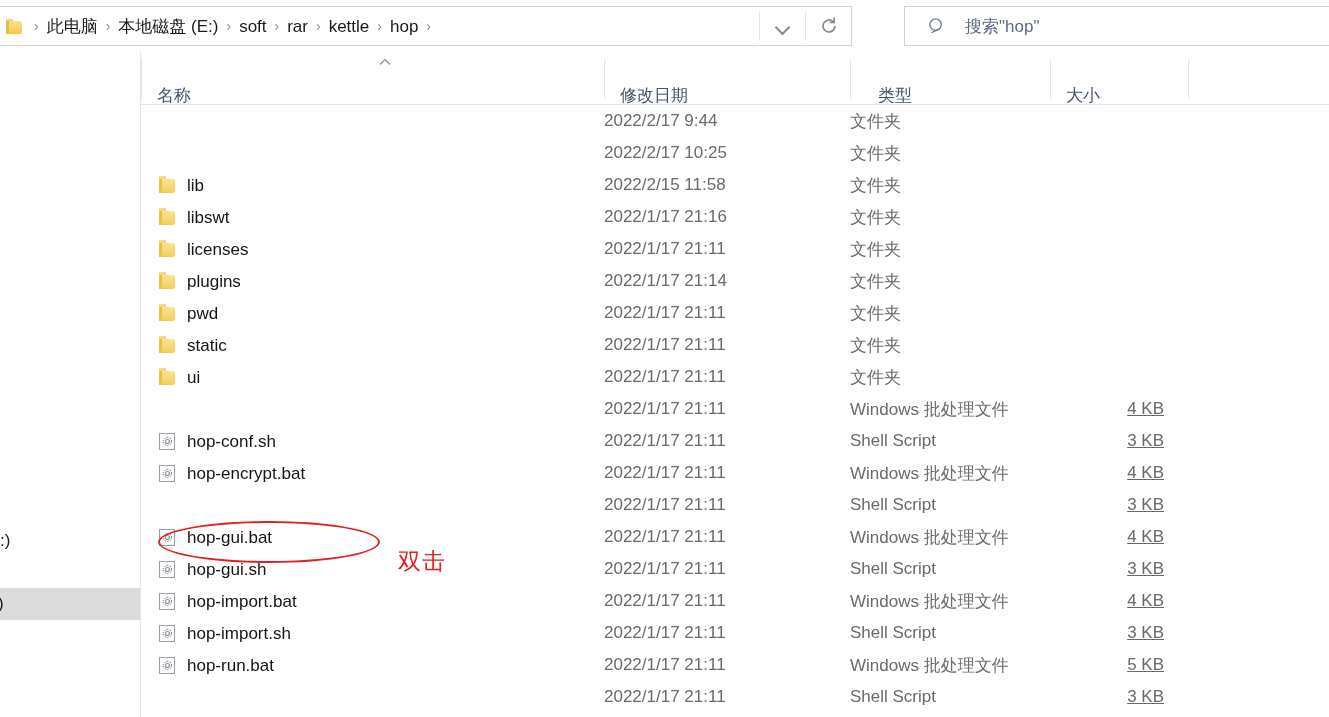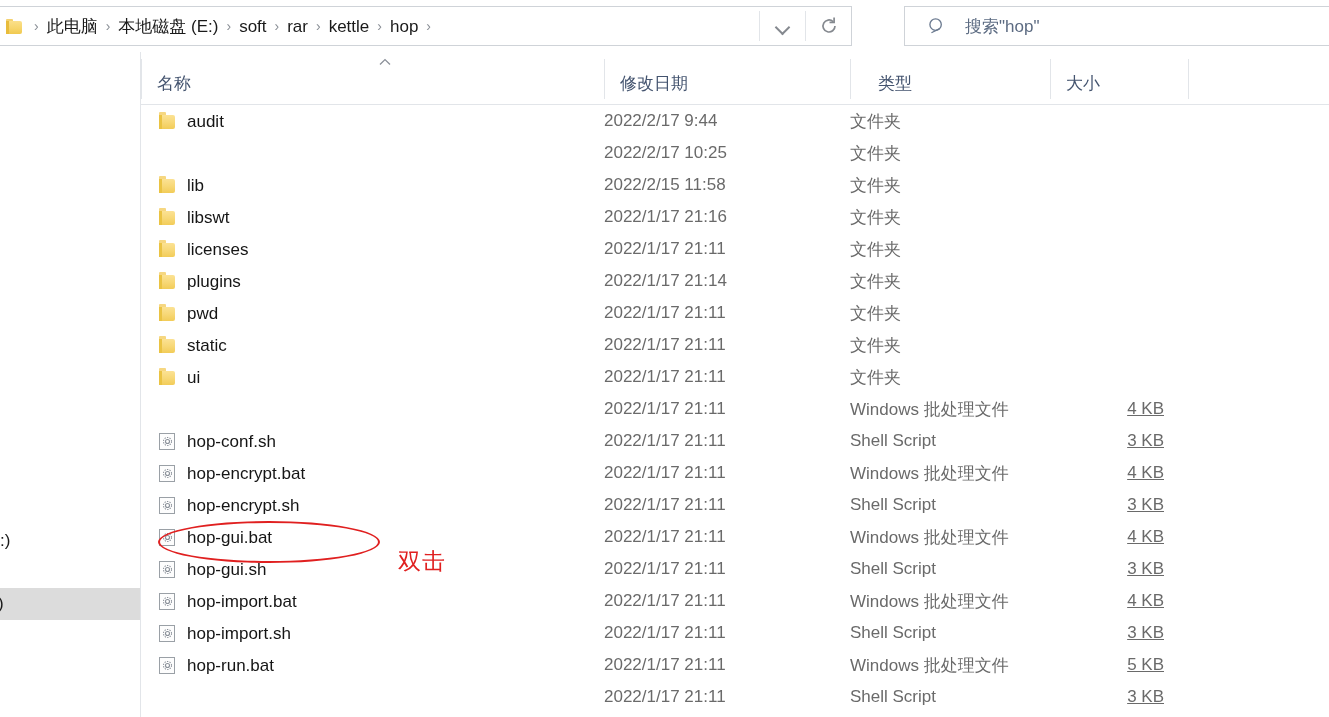--- a/index.html
+++ b/index.html
@@ -182,21 +182,21 @@
     background: #ffffff;
   }
   .colheader-underline {
     position: absolute;
     left: 141px; top: 104px;
     width: 1188px; height: 1px;
     background: #e2e5e9;
   }
   .colcell {
     position: absolute;
-    top: 4px;
+    top: 16px;
     height: 52px;
     display: flex;
     align-items: center;
     font-size: 17px;
     color: #44546f;
     white-space: nowrap;
     padding-left: 16px;
   }
   .colsep {
     position: absolute;
@@ -369,28 +369,20 @@
     <div class="colcell" style="left:909px; width:138px;">大小</div>
     <div class="colsep" style="left:1047px;"></div>
   </div>
   <div class="colheader-underline"></div>
   <svg class="sort-caret" viewBox="0 0 14 8">
     <path d="M2 6.5 L7 1.6 L12 6.5" fill="none" stroke="#8b9099" stroke-width="1.3"></path>
   </svg>
 
   <div class="filelist" id="filelist-host">
       <div class="row">
-        <div class="cell cell-name">
-          <span class="nm-icon ico-folder">
-            <span class="ftab"></span>
-            <span class="fbody"></span>
-            <span class="fedge"></span>
-          </span>
-          <span class="nm-text">audit</span>
-        </div>
         <div class="cell cell-date">2022/2/17 9:44</div>
         <div class="cell cell-type">文件夹</div>
         <div class="cell cell-size"></div>
       </div>
       <div class="row">
         <div class="cell cell-date">2022/2/17 10:25</div>
         <div class="cell cell-type">文件夹</div>
         <div class="cell cell-size"></div>
       </div>
       <div class="row">
@@ -513,112 +505,102 @@
               <circle cx="6" cy="6" r="4.4" fill="none" stroke="#8a9099" stroke-width="1.1" stroke-dasharray="1.5 1.3"></circle>
             </svg>
           </span>
           <span class="nm-text">hop-encrypt.bat</span>
         </div>
         <div class="cell cell-date">2022/1/17 21:11</div>
         <div class="cell cell-type">Windows 批处理文件</div>
         <div class="cell cell-size">4 KB</div>
       </div>
       <div class="row">
+        <div class="cell cell-date">2022/1/17 21:11</div>
+        <div class="cell cell-type">Shell Script</div>
+        <div class="cell cell-size">3 KB</div>
+      </div>
+      <div class="row">
         <div class="cell cell-name">
           <span class="nm-icon ico-script">
             <span class="page"></span>
             <svg class="gear" viewBox="0 0 12 12">
               <circle cx="6" cy="6" r="2.2" fill="none" stroke="#8a9099" stroke-width="1.2"></circle>
               <circle cx="6" cy="6" r="4.4" fill="none" stroke="#8a9099" stroke-width="1.1" stroke-dasharray="1.5 1.3"></circle>
             </svg>
           </span>
-          <span class="nm-text">hop-encrypt.sh</span>
-        </div>
-        <div class="cell cell-date">2022/1/17 21:11</div>
-        <div class="cell cell-type">Shell Script</div>
-        <div class="cell cell-size">3 KB</div>
+          <span class="nm-text">hop-gui.bat</span>
+        </div>
+        <div class="cell cell-date">2022/1/17 21:11</div>
+        <div class="cell cell-type">Windows 批处理文件</div>
+        <div class="cell cell-size">4 KB</div>
       </div>
       <div class="row">
         <div class="cell cell-name">
           <span class="nm-icon ico-script">
             <span class="page"></span>
             <svg class="gear" viewBox="0 0 12 12">
               <circle cx="6" cy="6" r="2.2" fill="none" stroke="#8a9099" stroke-width="1.2"></circle>
               <circle cx="6" cy="6" r="4.4" fill="none" stroke="#8a9099" stroke-width="1.1" stroke-dasharray="1.5 1.3"></circle>
             </svg>
           </span>
-          <span class="nm-text">hop-gui.bat</span>
-        </div>
-        <div class="cell cell-date">2022/1/17 21:11</div>
-        <div class="cell cell-type">Windows 批处理文件</div>
-        <div class="cell cell-size">4 KB</div>
+          <span class="nm-text">hop-gui.sh</span>
+        </div>
+        <div class="cell cell-date">2022/1/17 21:11</div>
+        <div class="cell cell-type">Shell Script</div>
+        <div class="cell cell-size">3 KB</div>
       </div>
       <div class="row">
         <div class="cell cell-name">
           <span class="nm-icon ico-script">
             <span class="page"></span>
             <svg class="gear" viewBox="0 0 12 12">
               <circle cx="6" cy="6" r="2.2" fill="none" stroke="#8a9099" stroke-width="1.2"></circle>
               <circle cx="6" cy="6" r="4.4" fill="none" stroke="#8a9099" stroke-width="1.1" stroke-dasharray="1.5 1.3"></circle>
             </svg>
           </span>
-          <span class="nm-text">hop-gui.sh</span>
-        </div>
-        <div class="cell cell-date">2022/1/17 21:11</div>
-        <div class="cell cell-type">Shell Script</div>
-        <div class="cell cell-size">3 KB</div>
+          <span class="nm-text">hop-import.bat</span>
+        </div>
+        <div class="cell cell-date">2022/1/17 21:11</div>
+        <div class="cell cell-type">Windows 批处理文件</div>
+        <div class="cell cell-size">4 KB</div>
       </div>
       <div class="row">
         <div class="cell cell-name">
           <span class="nm-icon ico-script">
             <span class="page"></span>
             <svg class="gear" viewBox="0 0 12 12">
               <circle cx="6" cy="6" r="2.2" fill="none" stroke="#8a9099" stroke-width="1.2"></circle>
               <circle cx="6" cy="6" r="4.4" fill="none" stroke="#8a9099" stroke-width="1.1" stroke-dasharray="1.5 1.3"></circle>
             </svg>
           </span>
-          <span class="nm-text">hop-import.bat</span>
-        </div>
-        <div class="cell cell-date">2022/1/17 21:11</div>
-        <div class="cell cell-type">Windows 批处理文件</div>
-        <div class="cell cell-size">4 KB</div>
+          <span class="nm-text">hop-import.sh</span>
+        </div>
+        <div class="cell cell-date">2022/1/17 21:11</div>
+        <div class="cell cell-type">Shell Script</div>
+        <div class="cell cell-size">3 KB</div>
       </div>
       <div class="row">
         <div class="cell cell-name">
           <span class="nm-icon ico-script">
             <span class="page"></span>
             <svg class="gear" viewBox="0 0 12 12">
               <circle cx="6" cy="6" r="2.2" fill="none" stroke="#8a9099" stroke-width="1.2"></circle>
               <circle cx="6" cy="6" r="4.4" fill="none" stroke="#8a9099" stroke-width="1.1" stroke-dasharray="1.5 1.3"></circle>
             </svg>
           </span>
-          <span class="nm-text">hop-import.sh</span>
-        </div>
+          <span class="nm-text">hop-run.bat</span>
+        </div>
+        <div class="cell cell-date">2022/1/17 21:11</div>
+        <div class="cell cell-type">Windows 批处理文件</div>
+        <div class="cell cell-size">5 KB</div>
+      </div>
+      <div class="row">
         <div class="cell cell-date">2022/1/17 21:11</div>
         <div class="cell cell-type">Shell Script</div>
         <div class="cell cell-size">3 KB</div>
       </div>
-      <div class="row">
-        <div class="cell cell-name">
-          <span class="nm-icon ico-script">
-            <span class="page"></span>
-            <svg class="gear" viewBox="0 0 12 12">
-              <circle cx="6" cy="6" r="2.2" fill="none" stroke="#8a9099" stroke-width="1.2"></circle>
-              <circle cx="6" cy="6" r="4.4" fill="none" stroke="#8a9099" stroke-width="1.1" stroke-dasharray="1.5 1.3"></circle>
-            </svg>
-          </span>
-          <span class="nm-text">hop-run.bat</span>
-        </div>
-        <div class="cell cell-date">2022/1/17 21:11</div>
-        <div class="cell cell-type">Windows 批处理文件</div>
-        <div class="cell cell-size">5 KB</div>
-      </div>
-      <div class="row">
-        <div class="cell cell-date">2022/1/17 21:11</div>
-        <div class="cell cell-type">Shell Script</div>
-        <div class="cell cell-size">3 KB</div>
-      </div>
     </div>
 
   <div class="annot-ellipse"></div>
   <div class="annot-text">双击</div>
 
 </div>
 
 </body></html>

